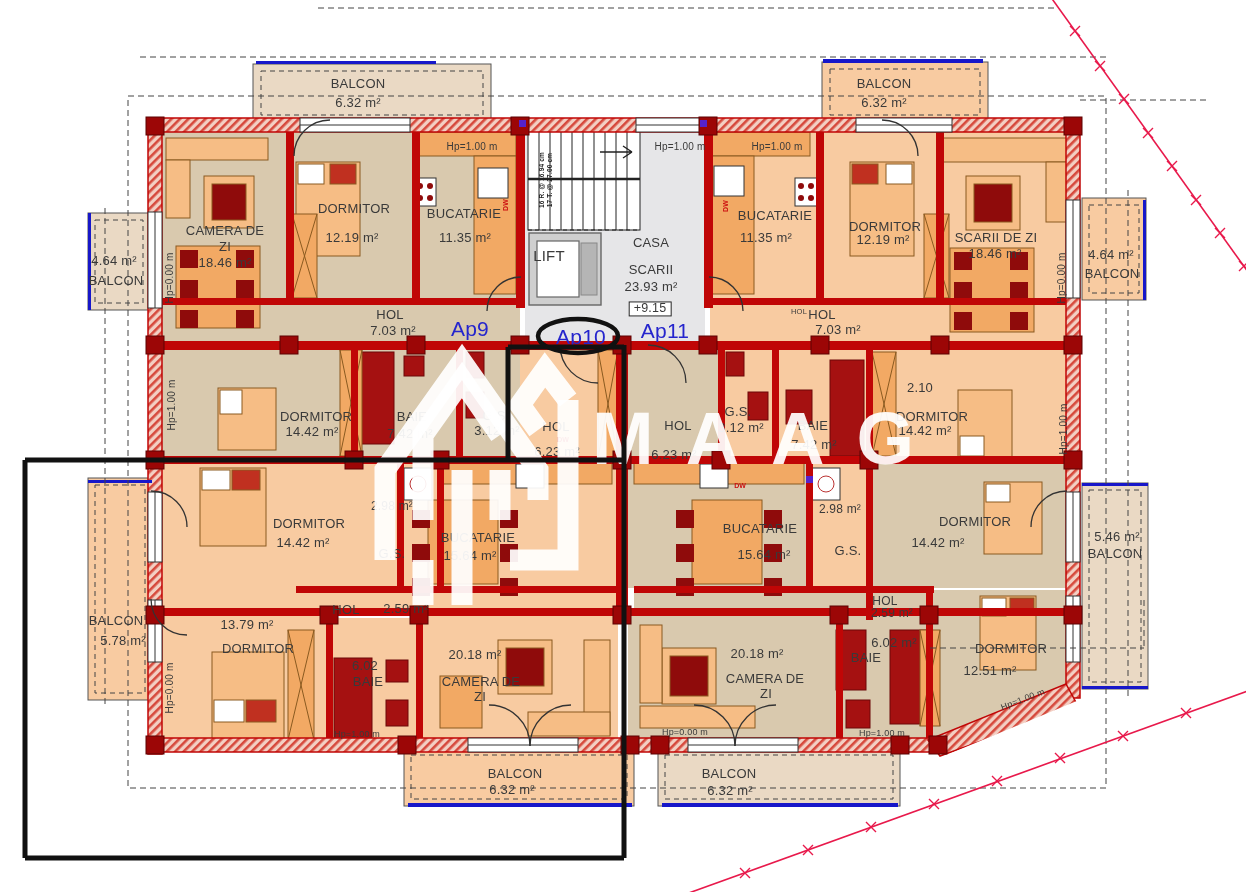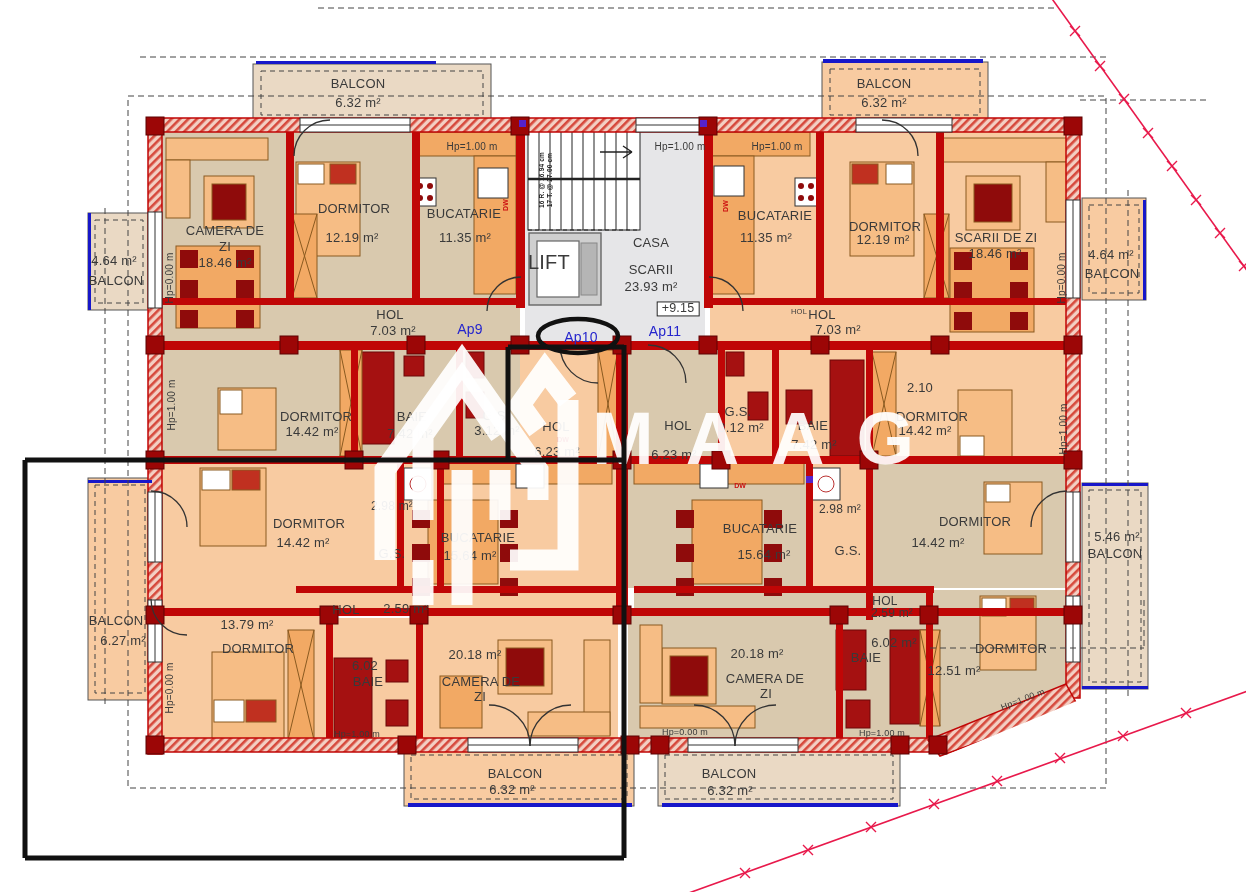--- a/index.html
+++ b/index.html
@@ -5,21 +5,21 @@
   html,body{margin:0;padding:0;background:#fff;}
   #stage{position:relative;width:1246px;height:892px;background:#fff;overflow:hidden;
          font-family:"Liberation Sans",sans-serif;}
   svg{position:absolute;left:0;top:0;}
   #labels{position:absolute;left:0;top:0;width:100%;height:100%;z-index:20;}
   .lbl{position:absolute;transform:translate(-50%,-50%);font-size:13px;color:#3a3a3a;
        white-space:nowrap;text-align:center;line-height:1.05;letter-spacing:.2px;}
   .s12{font-size:12px}.s11{font-size:13px}.s10{font-size:10px}.s9{font-size:9px}.s7{font-size:7.5px}
   .vert{transform:translate(-50%,-50%) rotate(-90deg);}
   .diag{transform:translate(-50%,-50%) rotate(-21deg);}
-  .ap{font-size:14px;color:#2525cd;}
+  .ap{font-size:21px;color:#2525cd;}
   .red{color:#cc1111;font-weight:bold;font-size:7px;letter-spacing:0;}
   .redv{transform:translate(-50%,-50%) rotate(-90deg);color:#cc1111;font-weight:bold;font-size:7px;}
   .level{border:1.3px solid #222;background:#fff;padding:0 4px;font-size:12.5px;}
   .stairnote{font-size:6.5px;color:#222;font-weight:bold;line-height:1.2;}
   #watermark{position:absolute;left:0;top:0;width:100%;height:100%;z-index:30;pointer-events:none;}
   .wm-brand{position:absolute;left:592px;top:396px;font-size:74px;font-weight:bold;
             color:rgba(255,255,255,0.93);letter-spacing:32px;}
   .wm-sub{position:absolute;left:378px;top:506px;font-size:27px;font-weight:bold;
           color:rgba(255,255,255,0.90);letter-spacing:27px;}
   #overlay{z-index:40;}
@@ -438,25 +438,25 @@
   <div class="lbl" style="left:390px;top:315px">HOL</div>
   <div class="lbl" style="left:393px;top:331px">7.03 m²</div>
   <div class="lbl s7" style="left:799px;top:312px">HOL</div>
   <div class="lbl" style="left:822px;top:315px">HOL</div>
   <div class="lbl" style="left:838px;top:330px">7.03 m²</div>
 
   <div class="lbl ap" style="left:470px;top:329px">Ap9</div>
   <div class="lbl ap" style="left:581px;top:337px">Ap10</div>
   <div class="lbl ap" style="left:665px;top:331px">Ap11</div>
 
-  <div class="lbl" style="left:549px;top:262px;font-size:20px">LIFT</div>
+  <div class="lbl" style="left:549px;top:256px;font-size:15px">LIFT</div>
   <div class="lbl" style="left:651px;top:243px">CASA</div>
   <div class="lbl" style="left:651px;top:270px">SCARII</div>
   <div class="lbl" style="left:651px;top:287px">23.93 m²</div>
-  <div class="lbl level" style="left:678px;top:309px">+9.15</div>
+  <div class="lbl level" style="left:650px;top:309px">+9.15</div>
   <div class="lbl vert stairnote" style="left:546px;top:180px">
     <div>16 R. @ 16.94 cm</div>
     <div>17 T. @ 27.00 cm</div>
   </div>
 
   <div class="lbl" style="left:775px;top:216px">BUCATARIE</div>
   <div class="lbl" style="left:766px;top:238px">11.35 m²</div>
   <div class="lbl" style="left:885px;top:227px">DORMITOR</div>
   <div class="lbl" style="left:883px;top:240px">12.19 m²</div>
   <div class="lbl" style="left:996px;top:238px">SCARII DE ZI</div>
@@ -500,39 +500,39 @@
   <div class="lbl" style="left:760px;top:529px">BUCATARIE</div>
   <div class="lbl" style="left:764px;top:555px">15.64 m²</div>
   <div class="lbl s12" style="left:840px;top:509px">2.98 m²</div>
   <div class="lbl" style="left:848px;top:551px">G.S.</div>
   <div class="lbl" style="left:975px;top:522px">DORMITOR</div>
   <div class="lbl" style="left:938px;top:543px">14.42 m²</div>
   <div class="lbl s12" style="left:885px;top:601px">HOL</div>
   <div class="lbl s12" style="left:892px;top:613px">2.59 m²</div>
 
   <div class="lbl" style="left:116px;top:621px">BALCON</div>
-  <div class="lbl" style="left:123px;top:641px">6.27 m²</div>
+  <div class="lbl" style="left:123px;top:641px">5.78 m²</div>
   <div class="lbl" style="left:1117px;top:537px">5.46 m²</div>
   <div class="lbl" style="left:1115px;top:554px">BALCON</div>
 
   <div class="lbl" style="left:247px;top:625px">13.79 m²</div>
   <div class="lbl" style="left:258px;top:649px">DORMITOR</div>
   <div class="lbl" style="left:365px;top:666px">6.02</div>
   <div class="lbl" style="left:368px;top:682px">BAIE</div>
   <div class="lbl" style="left:475px;top:655px">20.18 m²</div>
   <div class="lbl" style="left:481px;top:682px">CAMERA DE</div>
   <div class="lbl" style="left:480px;top:697px">ZI</div>
   <div class="lbl s9" style="left:357px;top:735px">Hp=1.00 m</div>
   <div class="lbl" style="left:757px;top:654px">20.18 m²</div>
   <div class="lbl" style="left:765px;top:679px">CAMERA DE</div>
   <div class="lbl" style="left:766px;top:694px">ZI</div>
   <div class="lbl" style="left:894px;top:643px">6.02 m²</div>
   <div class="lbl" style="left:866px;top:658px">BAIE</div>
   <div class="lbl" style="left:1011px;top:649px">DORMITOR</div>
-  <div class="lbl" style="left:954px;top:671px">12.51 m²</div>
+  <div class="lbl" style="left:990px;top:671px">12.51 m²</div>
   <div class="lbl diag s9" style="left:1023px;top:700px">Hp=1.00 m</div>
   <div class="lbl s9" style="left:685px;top:733px">Hp=0.00 m</div>
   <div class="lbl s9" style="left:882px;top:734px">Hp=1.00 m</div>
   <div class="lbl vert s10" style="left:170px;top:688px">Hp=0.00 m</div>
 
   <div class="lbl" style="left:515px;top:774px">BALCON</div>
   <div class="lbl" style="left:512px;top:790px">6.32 m²</div>
   <div class="lbl" style="left:729px;top:774px">BALCON</div>
   <div class="lbl" style="left:730px;top:791px">6.32 m²</div>
 

